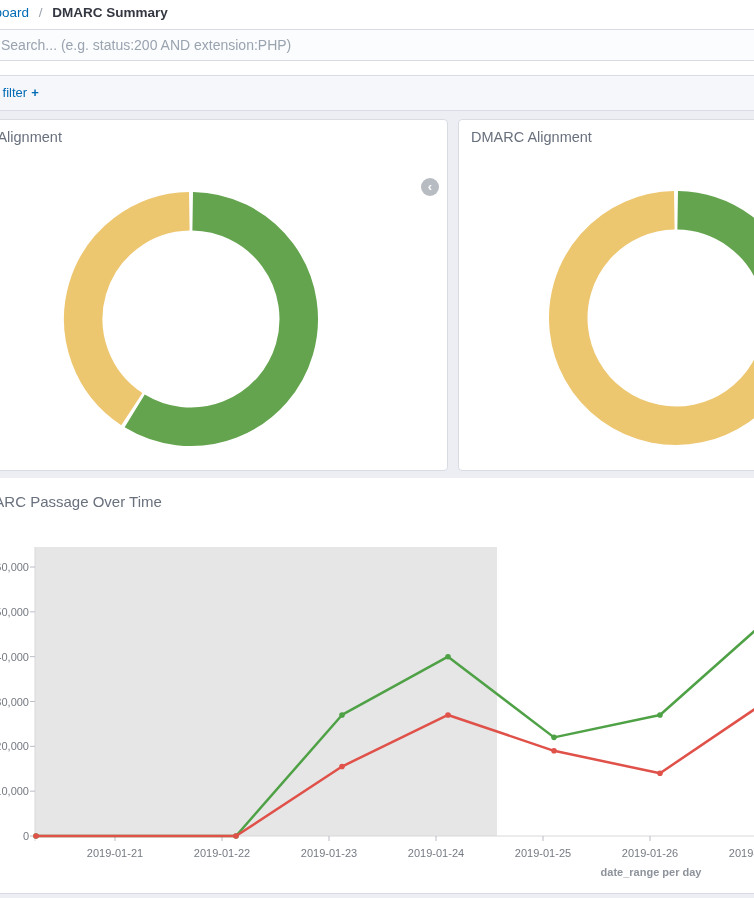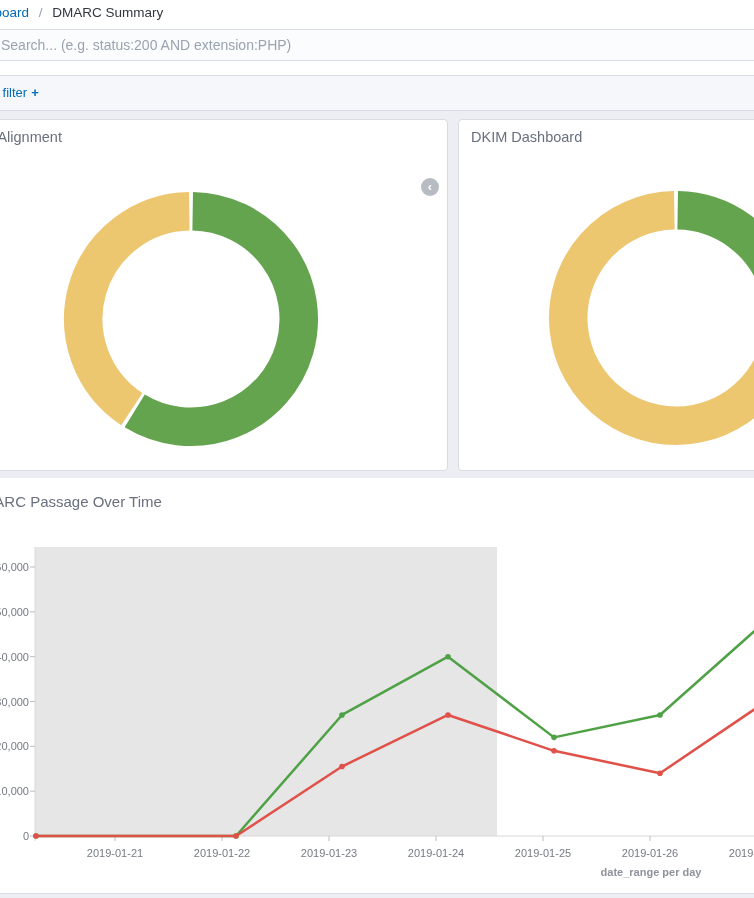--- a/index.html
+++ b/index.html
@@ -6,21 +6,21 @@
   body{font-family:"Liberation Sans","DejaVu Sans",sans-serif;}
   .screen{position:relative;width:754px;height:898px;overflow:hidden;background:#eceef4;}
 
   
   .top-zone{position:absolute;left:0;top:0;width:754px;height:75px;background:#ffffff;}
 
   
   .breadcrumb{position:absolute;left:-37px;top:5px;font-size:13.5px;white-space:nowrap;}
   .crumb-link{color:#006bb4;cursor:pointer;}
   .crumb-sep{color:#98a2ae;margin:0 6px;}
-  .crumb-current{color:#343741;}
+  .crumb-current{color:#343741;font-weight:bold;}
 
   
   .search-input{position:absolute;left:-10px;top:29px;width:774px;height:32px;box-sizing:border-box;
     background:#fbfcfd;border:1px solid #d9dae3;outline:none;font-size:14px;color:#343741;
     font-family:"Liberation Sans","DejaVu Sans",sans-serif;padding:0 0 0 10px;}
   .search-input::placeholder{color:#9aa3b0;opacity:1;}
 
   
   .filter-bar{position:absolute;left:0;top:75px;width:754px;height:36px;background:#f5f7fa;
     border-top:1px solid #d9dce6;border-bottom:1px solid #d9dce6;box-sizing:border-box;}
@@ -66,21 +66,21 @@
   <input type="text" class="search-input" placeholder="Search... (e.g. status:200 AND extension:PHP)" style="">
 
   <div class="filter-bar">
     <span class="add-filter"><span>Add a filter</span><span class="plus-icon">+</span></span>
   </div>
 
   <div class="card card-spf"></div>
   <div class="card card-dkim"></div>
 
   <div class="card-title title-spf">SPF Alignment</div>
-  <div class="card-title title-dkim">DKIM Dashboard</div>
+  <div class="card-title title-dkim">DMARC Alignment</div>
 
   <div class="collapse-btn">‹</div>
 
   <svg id="donut-layer" class="donut-layer" width="754" height="352">
       <g>
         <path d="M 192.6924634403487 92.26329285010107 A 107.75 107.75 0 1 1 134.70077965185652 291.87197770915344" fill="none" stroke="#64a44e" stroke-width="38.5"></path>
         <path d="M 131.84279136070134 290.0582431874311 A 107.75 107.75 0 0 1 189.3075365596514 92.26329285010107" fill="none" stroke="#edc670" stroke-width="38.5"></path>
       </g>
       <g>
         <path d="M 677.6924634403487 91.26329285010107 A 107.75 107.75 0 0 1 777.940697413668 164.0978981891494" fill="none" stroke="#64a44e" stroke-width="38.5"></path>

